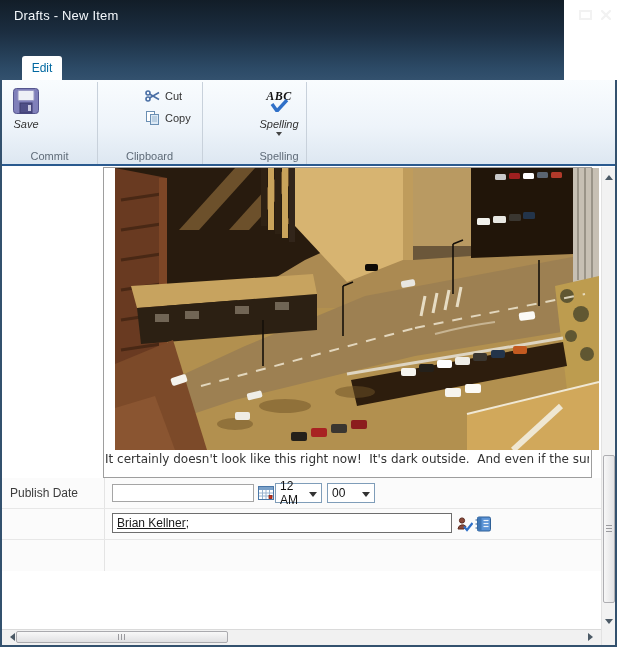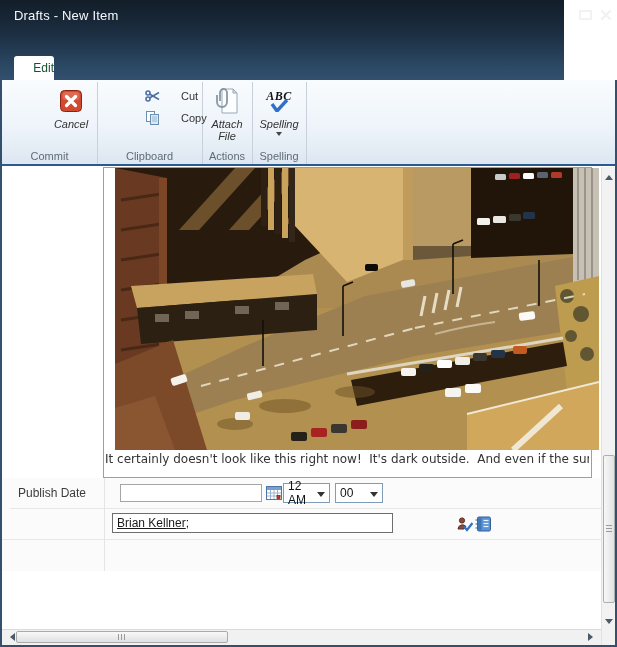--- a/index.html
+++ b/index.html
@@ -8,56 +8,56 @@
     font-family:"Liberation Sans",sans-serif;
   }
   
   .header{position:absolute;left:0;top:0;width:564px;height:80px;
     background:linear-gradient(180deg,#121d28 0%,#1b2d40 40%,#2c4a66 85%,#33516e 100%);}
   .title{position:absolute;left:14px;top:8px;color:#f4f8fc;font-size:13px;letter-spacing:.2px;}
   .winbtn{position:absolute;top:6px;width:18px;height:18px;display:flex;align-items:center;justify-content:center;cursor:default;}
   .winbtn.max{left:576px;}
   .winbtn.close{left:597px;}
   .max-glyph{width:9px;height:6px;border:2px solid #f2f2f2;}
-  .tab{position:absolute;left:14px;top:56px;width:40px;height:24px;background:#ffffff;
-    border-radius:3px 3px 0 0;color:#14532d;font-size:12px;text-align:right;line-height:25px;}
+  .tab{position:absolute;left:22px;top:56px;width:40px;height:24px;background:#ffffff;
+    border-radius:3px 3px 0 0;color:#0369a1;font-size:12px;text-align:center;line-height:25px;}
   
   .ribbon{position:absolute;left:0;top:80px;width:617px;height:86px;box-sizing:border-box;
     background:linear-gradient(180deg,#f9fcfe 0%,#eef4fa 55%,#dde7f1 100%);
     border-bottom:2px solid #2a5a8f;}
   .rgroup{position:absolute;top:2px;bottom:0;border-right:1px solid #c8d1db;}
   .rgroup.commit{left:2px;width:95px;}
   .rgroup.clipboard{left:97px;width:105px;}
   .rgroup.actions{left:202px;width:50px;}
   .rgroup.spelling{left:252px;width:54px;}
   .glabel{position:absolute;bottom:2px;left:0;right:0;text-align:center;font-size:11px;color:#5f6b78;}
   .bigbtn{position:absolute;top:2px;height:62px;text-align:center;cursor:default;font-style:italic;}
   .bicon{height:34px;display:flex;align-items:center;justify-content:center;}
   .blabel{font-size:11px;line-height:12px;color:#333;}
-  .smbtn{position:absolute;left:48px;height:20px;display:flex;align-items:center;gap:20px;font-size:11px;color:#333;cursor:default;}
+  .smbtn{position:absolute;left:48px;height:20px;display:flex;align-items:center;gap:4px;font-size:11px;color:#333;cursor:default;}
   .dd-arrow{width:0;height:0;border:3px solid transparent;border-top:4px solid #444;margin:2px auto 0;}
   .spell-icon{display:flex;flex-direction:column;align-items:center;line-height:10px;}
   .abc{font-family:"Liberation Serif",serif;font-weight:bold;font-size:12px;color:#111;letter-spacing:.5px;}
   
   .editor-box{position:absolute;left:103px;top:167px;width:489px;height:311px;box-sizing:border-box;
     border:1px solid #9e9e9e;background:#fff;}
   .photo{position:absolute;left:115px;top:168px;width:484px;height:282px;overflow:hidden;z-index:2;}
   .body-text{position:absolute;left:105px;top:452px;width:484px;height:18px;overflow:hidden;
     font-family:"DejaVu Sans",sans-serif;font-size:12px;color:#333;white-space:pre;z-index:3;}
   
   .fields{position:absolute;left:2px;top:478px;width:600px;height:93px;background:#fbfbfb;}
   .frow{position:absolute;left:0;width:600px;height:30px;border-bottom:1px solid #e7e7e7;}
   .frow .flabel{position:absolute;left:8px;top:0;height:30px;line-height:30px;font-size:12px;color:#3c3c3c;}
   .colsep{position:absolute;left:102px;top:0;height:93px;width:1px;background:#e4e4e4;}
   .tinput{position:absolute;box-sizing:border-box;border:1px solid #a5a5a5;background:#fff;
     font-family:"Liberation Sans",sans-serif;font-size:12px;padding:1px 4px;}
   .win-select{position:absolute;box-sizing:border-box;height:20px;border:1px solid #7f9db9;background:#fff;
     font-size:12px;color:#111;display:flex;align-items:center;padding:0 4px;cursor:default;}
   .ws-arrow{margin-left:auto;width:0;height:0;border:4px solid transparent;border-top:5px solid #333;position:relative;top:3px;}
-  .people-box{position:absolute;left:110px;top:4px;width:281px;height:20px;box-sizing:border-box;
+  .people-box{position:absolute;left:110px;top:4px;width:340px;height:20px;box-sizing:border-box;
     border:1px solid #6e6e6e;background:#fff;font-size:12px;color:#1a1a1a;padding:2px 4px;overflow:hidden;}
   .people-box .pname{text-decoration:underline;}
   .icon-btn{position:absolute;cursor:default;}
   
   .vsb{position:absolute;left:601px;top:167px;width:14px;height:478px;background:#f2f2f2;border-left:1px solid #e2e2e2;box-sizing:border-box;}
   .vsb .up{position:absolute;left:3px;top:4px;width:0;height:0;border:4px solid transparent;border-bottom:5px solid #4c5a66;}
   .vsb .down{position:absolute;left:3px;top:452px;width:0;height:0;border:4px solid transparent;border-top:5px solid #4c5a66;}
   .vthumb{position:absolute;left:1px;top:288px;width:10px;height:146px;border:1px solid #aeaeb2;border-radius:2px;
     background:linear-gradient(90deg,#f7f7f7,#e2e2e4);}
   .vthumb .grip{position:absolute;left:2px;top:69px;width:6px;border-top:1px solid #9a9a9e;box-shadow:0 3px 0 #9a9a9e,0 6px 0 #9a9a9e;}
@@ -86,29 +86,30 @@
       <svg width="12" height="12" viewBox="0 0 12 12">
         <path d="M2,2 L10,10 M10,2 L2,10" stroke="#f2f2f2" stroke-width="2.4" stroke-linecap="round"></path>
       </svg>
     </div>
     <div class="tab">Edit</div>
   </div>
 
   <div class="ribbon">
 
     <div class="rgroup commit">
-      <div class="bigbtn" style="left:46px;width:46px;">
+      <div class="bigbtn" style="left:4px;width:40px;">
         <div class="bicon">
-          <svg width="24" height="24" viewBox="0 0 24 24">
-            <rect x="1.5" y="1.5" width="21" height="21" rx="4" fill="#cf4a31" stroke="#8f2313"></rect>
-            <rect x="3.5" y="3" width="17" height="8" rx="3" fill="#e2765c" opacity="0.75"></rect>
-            <path d="M7.5 7.5 L16.5 16.5 M16.5 7.5 L7.5 16.5" stroke="#ffffff" stroke-width="3.2" stroke-linecap="round"></path>
+          <svg width="28" height="28" viewBox="0 0 28 28">
+            <rect x="1.5" y="1.5" width="25" height="25" rx="3" fill="#8080ba" stroke="#55558e"></rect>
+            <rect x="6" y="3.5" width="16" height="10" rx="1" fill="#eef0f6" stroke="#9a9ac4"></rect>
+            <rect x="8" y="16" width="12" height="10" fill="#4f4f87" stroke="#3c3c6e"></rect>
+            <rect x="16" y="18" width="3" height="6" fill="#c8c8e0"></rect>
           </svg>
         </div>
-        <div class="blabel">Cancel</div>
+        <div class="blabel">Save</div>
       </div>
       <div class="glabel">Commit</div>
     </div>
 
     <div class="rgroup clipboard">
       <div class="smbtn" style="top:4px;">
         <svg width="16" height="16" viewBox="0 0 16 16">
           <g stroke="#4a6fa5" stroke-width="1.6" fill="none">
             <circle cx="3" cy="5" r="2"></circle>
               <circle cx="3" cy="11" r="2"></circle>
@@ -126,33 +127,20 @@
             <line x1="7" y1="7" x2="12" y2="7"></line>
               <line x1="7" y1="9" x2="12" y2="9"></line>
               <line x1="7" y1="11" x2="12" y2="11"></line>
           </g>
         </svg>
         <span>Copy</span>
       </div>
       <div class="glabel">Clipboard</div>
     </div>
 
-    <div class="rgroup actions">
-      <div class="bigbtn" style="left:3px;width:44px;">
-        <div class="bicon">
-          <svg width="26" height="30" viewBox="0 0 26 30">
-            <path d="M8,3 h11 l4,4 v20 h-15 z" fill="#fcfdfe" stroke="#9aa8b6"></path>
-            <path d="M19,3 l4,4 h-4 z" fill="#d7dee5" stroke="#9aa8b6"></path>
-            <path d="M6,15 V6.5 a3.5,3.5 0 0 1 7,0 V16 a5,5 0 0 1 -10,0 V9" fill="none" stroke="#8b97a4" stroke-width="1.8"></path>
-          </svg>
-        </div>
-        <div class="blabel">Attach File</div>
-      </div>
-      <div class="glabel">Actions</div>
-    </div>
 
     <div class="rgroup spelling">
       <div class="bigbtn" style="left:4px;width:46px;">
         <div class="bicon">
           <div class="spell-icon">
             <span class="abc">ABC</span>
             <svg width="20" height="13" viewBox="0 0 20 13" style="margin-top:-2px;">
               <path d="M3,5 l5,7 L18,1" stroke="#2f70c8" stroke-width="3.4" fill="none"></path>
             </svg>
           </div>
@@ -284,21 +272,21 @@
         <line x1="424" y1="92" x2="424" y2="138"></line>
         <line x1="148" y1="152" x2="148" y2="198"></line>
       </g>
     </svg>
   </div>
   <div class="body-text">It certainly doesn't look like this right now!  It's dark outside.  And even if the sun was</div>
 
   <div class="fields">
     <div class="colsep"></div>
 
-    <div class="frow" style="top:0;margin-left:8px;">
+    <div class="frow" style="top:0;">
       <span class="flabel">Publish Date</span>
       <input class="tinput" style="left: 110px; top: 6px; width: 142px; height: 18px;" value="">
       <div class="icon-btn" style="left:256px;top:7px;">
         <svg width="16" height="16" viewBox="0 0 16 16">
           <rect x="0.5" y="1.5" width="15" height="13" fill="#ffffff" stroke="#4a77a8"></rect>
           <rect x="1" y="2" width="14" height="3" fill="#7aa0c8"></rect>
           <g stroke="#9ab4d0" stroke-width="1">
             <line x1="4.5" y1="5" x2="4.5" y2="14"></line>
               <line x1="8" y1="5" x2="8" y2="14"></line>
               <line x1="11.5" y1="5" x2="11.5" y2="14"></line>

